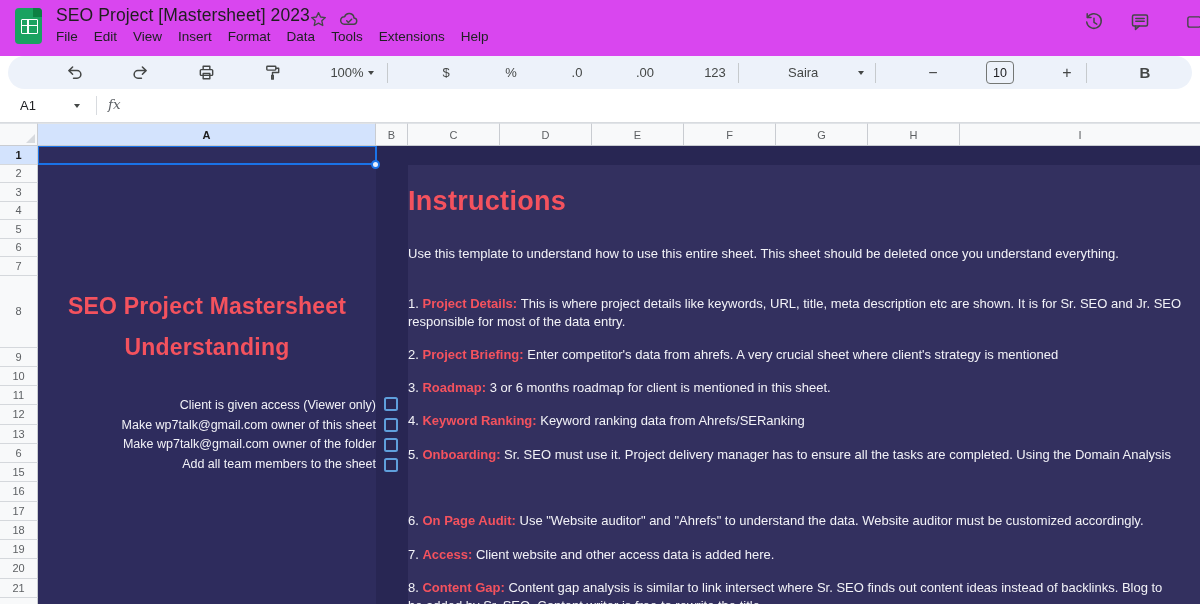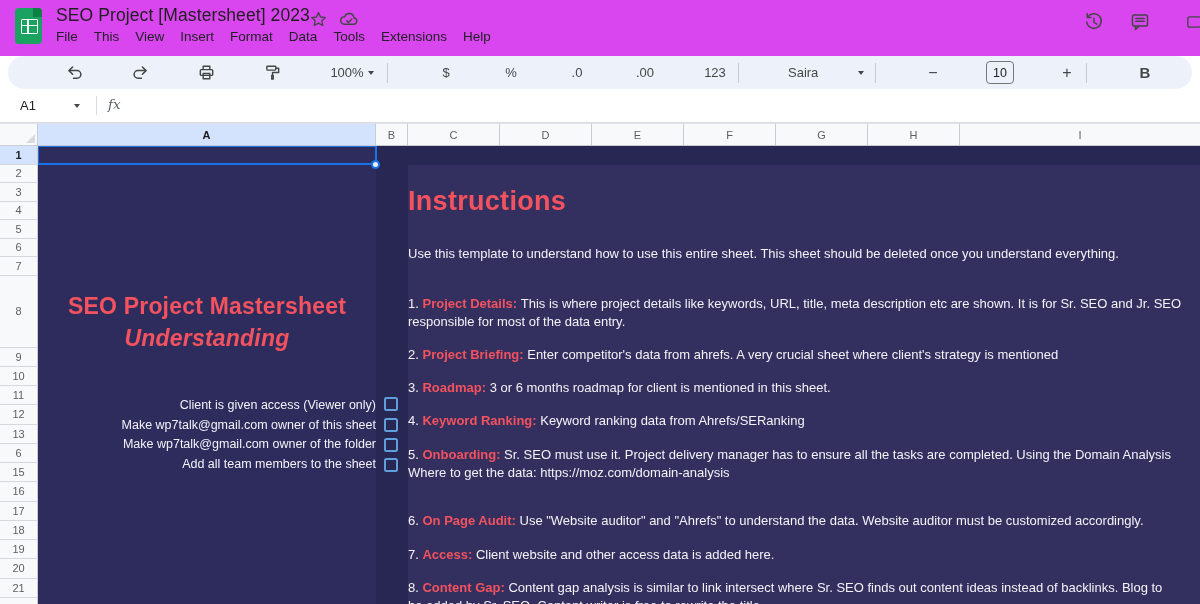--- a/index.html
+++ b/index.html
@@ -88,21 +88,21 @@
       </svg>
     </div>
     <div class="abs top-ico" style="left:336px;top:7px;">
       <svg width="21" height="21" viewBox="0 0 20 20" fill="none" stroke="#444746" stroke-width="1.4" stroke-linecap="round" stroke-linejoin="round">
         <path d="M6 14.5a3.6 3.6 0 0 1 .3-7.2 4.6 4.6 0 0 1 8.9 1.2 3 3 0 0 1-.8 6z"></path>
         <path d="M8.3 11.2l1.6 1.6 3.1-3.1"></path>
       </svg>
     </div>
     <div id="menubar" class="abs">
         <div class="menu-item">File</div>
-        <div class="menu-item">This</div>
+        <div class="menu-item">Edit</div>
         <div class="menu-item">View</div>
         <div class="menu-item">Insert</div>
         <div class="menu-item">Format</div>
         <div class="menu-item">Data</div>
         <div class="menu-item">Tools</div>
         <div class="menu-item">Extensions</div>
         <div class="menu-item">Help</div>
       </div>
     <div class="abs top-ico" style="left:1082px;top:10px;">
       <svg width="22" height="22" viewBox="0 0 22 22" fill="none" stroke="#444746" stroke-width="1.5" stroke-linecap="round" stroke-linejoin="round">
@@ -313,21 +313,21 @@
       <div class="row-h" style="top: 540px; height: 19.25px;">19</div>
       <div class="row-h" style="top: 559.25px; height: 19.25px;">20</div>
       <div class="row-h" style="top: 578.5px; height: 19.25px;">21</div>
     </div>
 
   <div id="grid" class="abs">
     <div id="colA-bg"></div>
     <div id="instr-bg"></div>
 
     <div class="sheet-txt center-col" id="panel-title1" style="top:147px;">SEO Project Mastersheet</div>
-    <div class="sheet-txt center-col" id="panel-title2" style="top:179px;font-style:italic;">Understanding</div>
+    <div class="sheet-txt center-col" id="panel-title2" style="top:188px;">Understanding</div>
     <div id="checklist">
         <div class="sheet-txt center-col chk-line" style="top: 252px;">Client is given access (Viewer only)</div>
         <div class="sheet-txt center-col chk-line" style="top: 271.5px;">Make wp7talk@gmail.com owner of this sheet</div>
         <div class="sheet-txt center-col chk-line" style="top: 291px;">Make wp7talk@gmail.com owner of the folder</div>
         <div class="sheet-txt center-col chk-line" style="top: 310.5px;">Add all team members to the sheet</div>
       </div>
     <div id="checkboxes">
         <div class="checkbox" style="top: 251px;"></div>
         <div class="checkbox" style="top: 271.5px;"></div>
         <div class="checkbox" style="top: 292px;"></div>
@@ -345,21 +345,20 @@
           <div class="instr-line"><span>2.&nbsp;</span><span class="red">Project Briefing:</span><span>&nbsp;Enter competitor's data from ahrefs. A very crucial sheet where client's strategy is mentioned</span></div>
         </div>
         <div class="instr-item" style="top: 233px;">
           <div class="instr-line"><span>3.&nbsp;</span><span class="red">Roadmap:</span><span>&nbsp;3 or 6 months roadmap for client is mentioned in this sheet.</span></div>
         </div>
         <div class="instr-item" style="top: 266px;">
           <div class="instr-line"><span>4.&nbsp;</span><span class="red">Keyword Ranking:</span><span>&nbsp;Keyword ranking data from Ahrefs/SERanking</span></div>
         </div>
         <div class="instr-item" style="top: 300px;">
           <div class="instr-line"><span>5.&nbsp;</span><span class="red">Onboarding:</span><span>&nbsp;Sr. SEO must use it. Project delivery manager has to ensure all the tasks are completed. Using the Domain Analysis</span></div>
-          <div class="instr-line">Where to get the data: https://moz.com/domain-analysis</div>
         </div>
         <div class="instr-item" style="top: 366px;">
           <div class="instr-line"><span>6.&nbsp;</span><span class="red">On Page Audit:</span><span>&nbsp;Use "Website auditor" and "Ahrefs" to understand the data. Website auditor must be customized accordingly.</span></div>
         </div>
         <div class="instr-item" style="top: 400px;">
           <div class="instr-line"><span>7.&nbsp;</span><span class="red">Access:</span><span>&nbsp;Client website and other access data is added here.</span></div>
         </div>
         <div class="instr-item" style="top: 433px;">
           <div class="instr-line"><span>8.&nbsp;</span><span class="red">Content Gap:</span><span>&nbsp;Content gap analysis is similar to link intersect where Sr. SEO finds out content ideas instead of backlinks. Blog to</span></div>
           <div class="instr-line">be added by Sr. SEO. Content writer is free to rewrite the title.</div>

